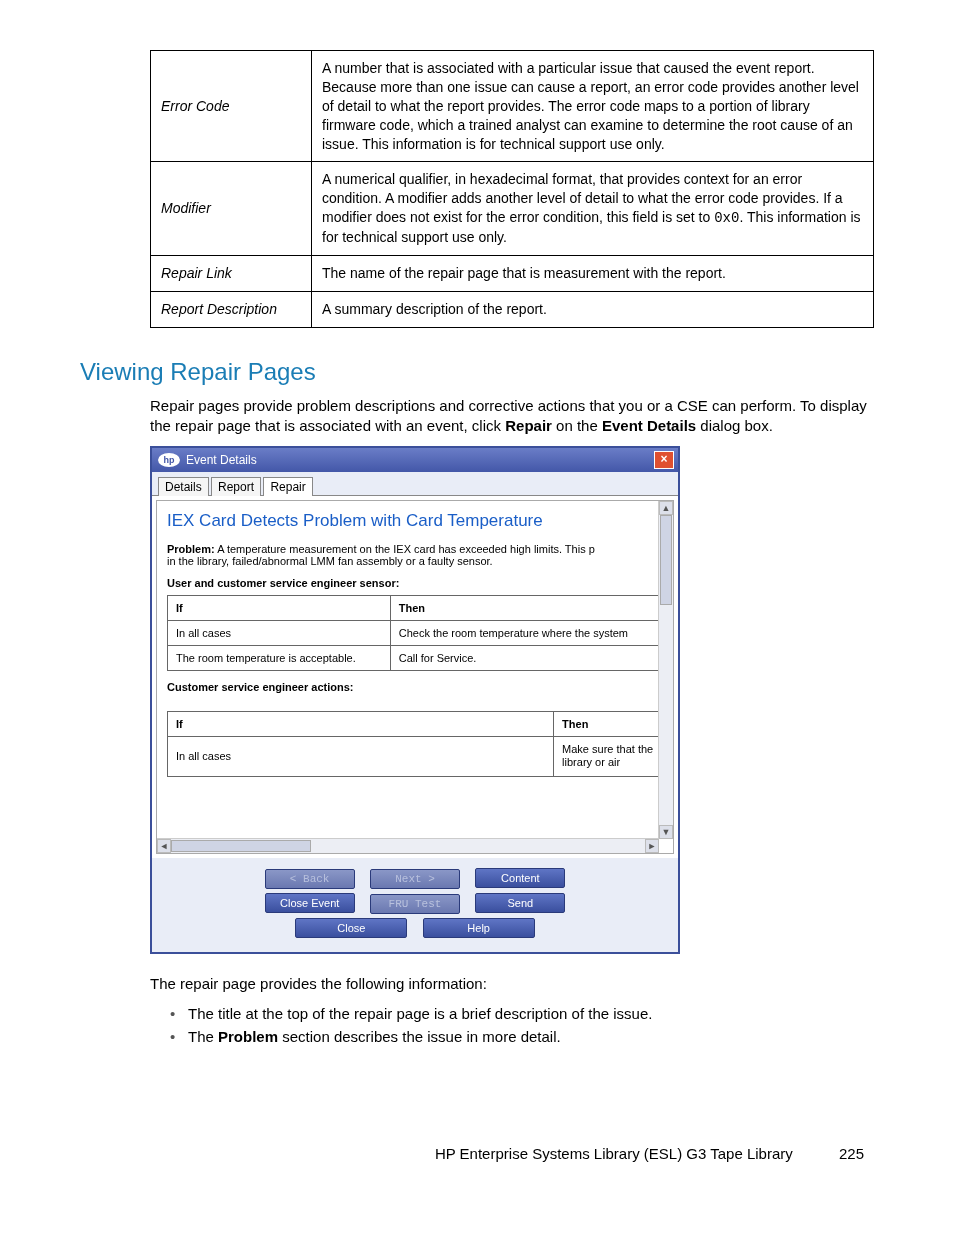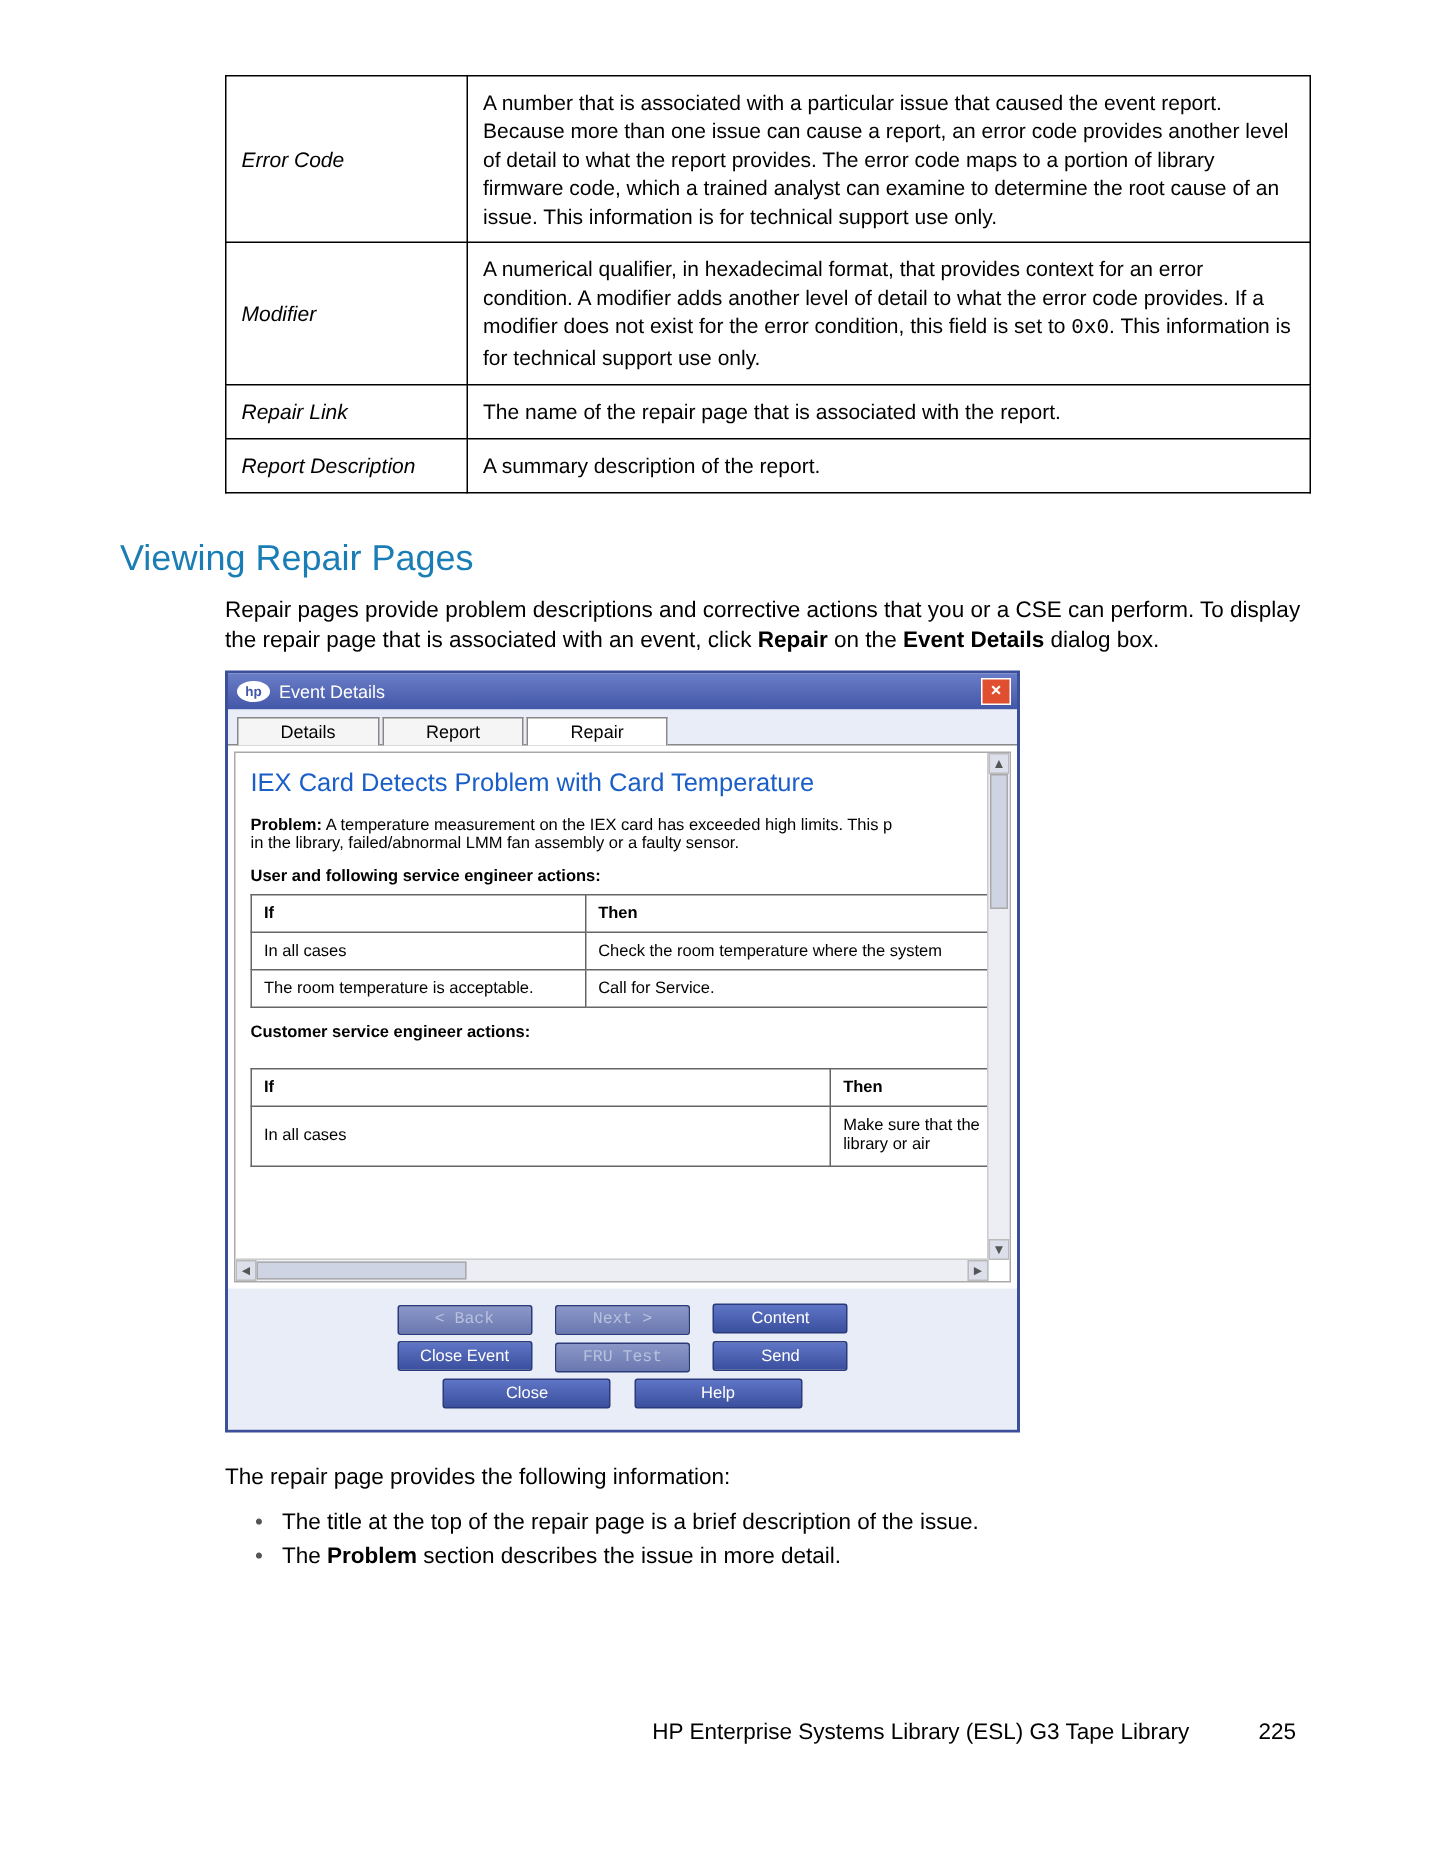--- a/index.html
+++ b/index.html
@@ -102,21 +102,21 @@
   .tabs-row {
     background: #e9edf7;
     padding: 4px 6px 0 6px;
     border-bottom: 1px solid #888;
   }
   .tab {
     display: inline-block;
     background: #f5f5f5;
     border: 1px solid #888;
     border-bottom: none;
-    padding: 2px 28px;
+    padding: 2px 6px;
     font-size: 12px;
     margin-right: -1px;
     position: relative;
     top: 1px;
   }
   .tab.active { background: #fff; }
   .dlg-body {
     padding: 0;
   }
   .scroll-pane {
@@ -249,21 +249,21 @@
       <td>A number that is associated with a particular issue that caused the event report. Because more than one issue can cause a report, an error code provides another level of detail to what the report provides. The error code maps to a portion of library firmware code, which a trained analyst can examine to determine the root cause of an issue. This information is for technical support use only.</td>
     </tr>
     <tr>
       <td class="term">Modifier</td>
       <td>
         <span>A numerical qualifier, in hexadecimal format, that provides context for an error condition. A modifier adds another level of detail to what the error code provides. If a modifier does not exist for the error condition, this field is set to </span><span class="code-inline">0x0</span><span>. This information is for technical support use only.</span>
       </td>
     </tr>
     <tr>
       <td class="term">Repair Link</td>
-      <td>The name of the repair page that is associated with the report.</td>
+      <td>The name of the repair page that is measurement with the report.</td>
     </tr>
     <tr>
       <td class="term">Report Description</td>
       <td>A summary description of the report.</td>
     </tr>
   </tbody>
     </table>
 
   <h2 class="section">Viewing Repair Pages</h2>
 
@@ -286,21 +286,21 @@
         <span class="tab active">Repair</span>
       </div>
       <div class="dlg-body">
         <div class="scroll-pane">
           <div class="scroll-content">
             <div class="repair-title">IEX Card Detects Problem with Card Temperature</div>
             <div class="problem-line">
               <b>Problem:</b><span> A temperature measurement on the IEX card has exceeded high limits. This p</span><br>
               <span>in the library, failed/abnormal LMM fan assembly or a faulty sensor.</span>
             </div>
-            <div class="sub-head">User and following service engineer actions:</div>
+            <div class="sub-head">User and customer service engineer sensor:</div>
             <table class="inner-table">
               <tbody>
                   <tr>
                 <th style="width:45%">If</th>
                 <th>Then</th>
               </tr>
               <tr>
                 <td>In all cases</td>
                 <td>Check the room temperature where the system</td>
               </tr>

